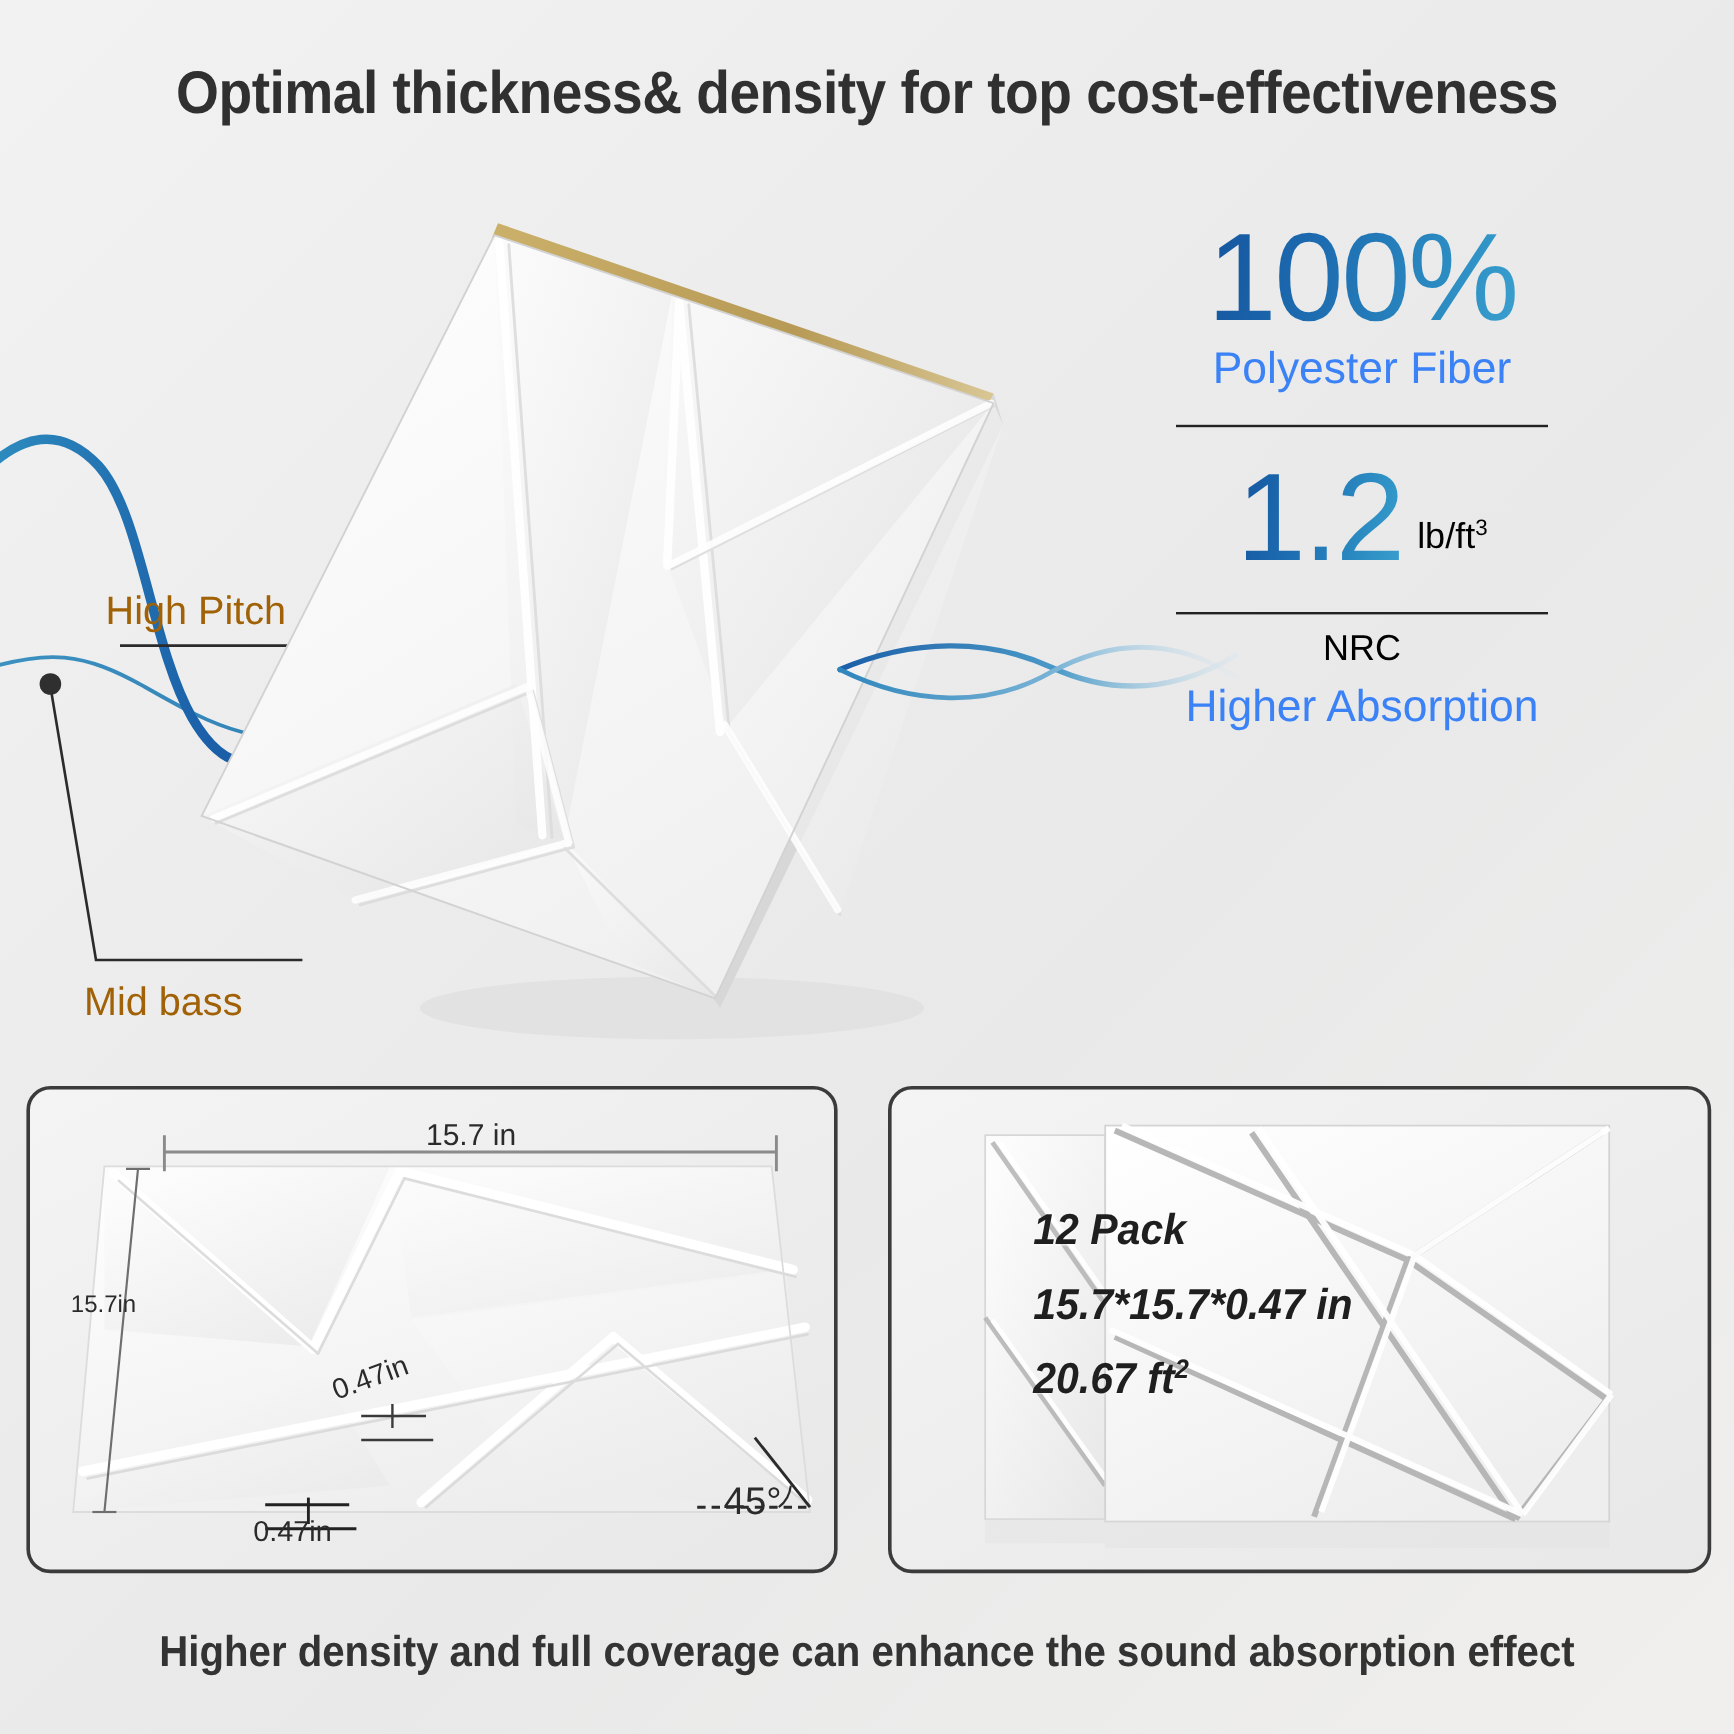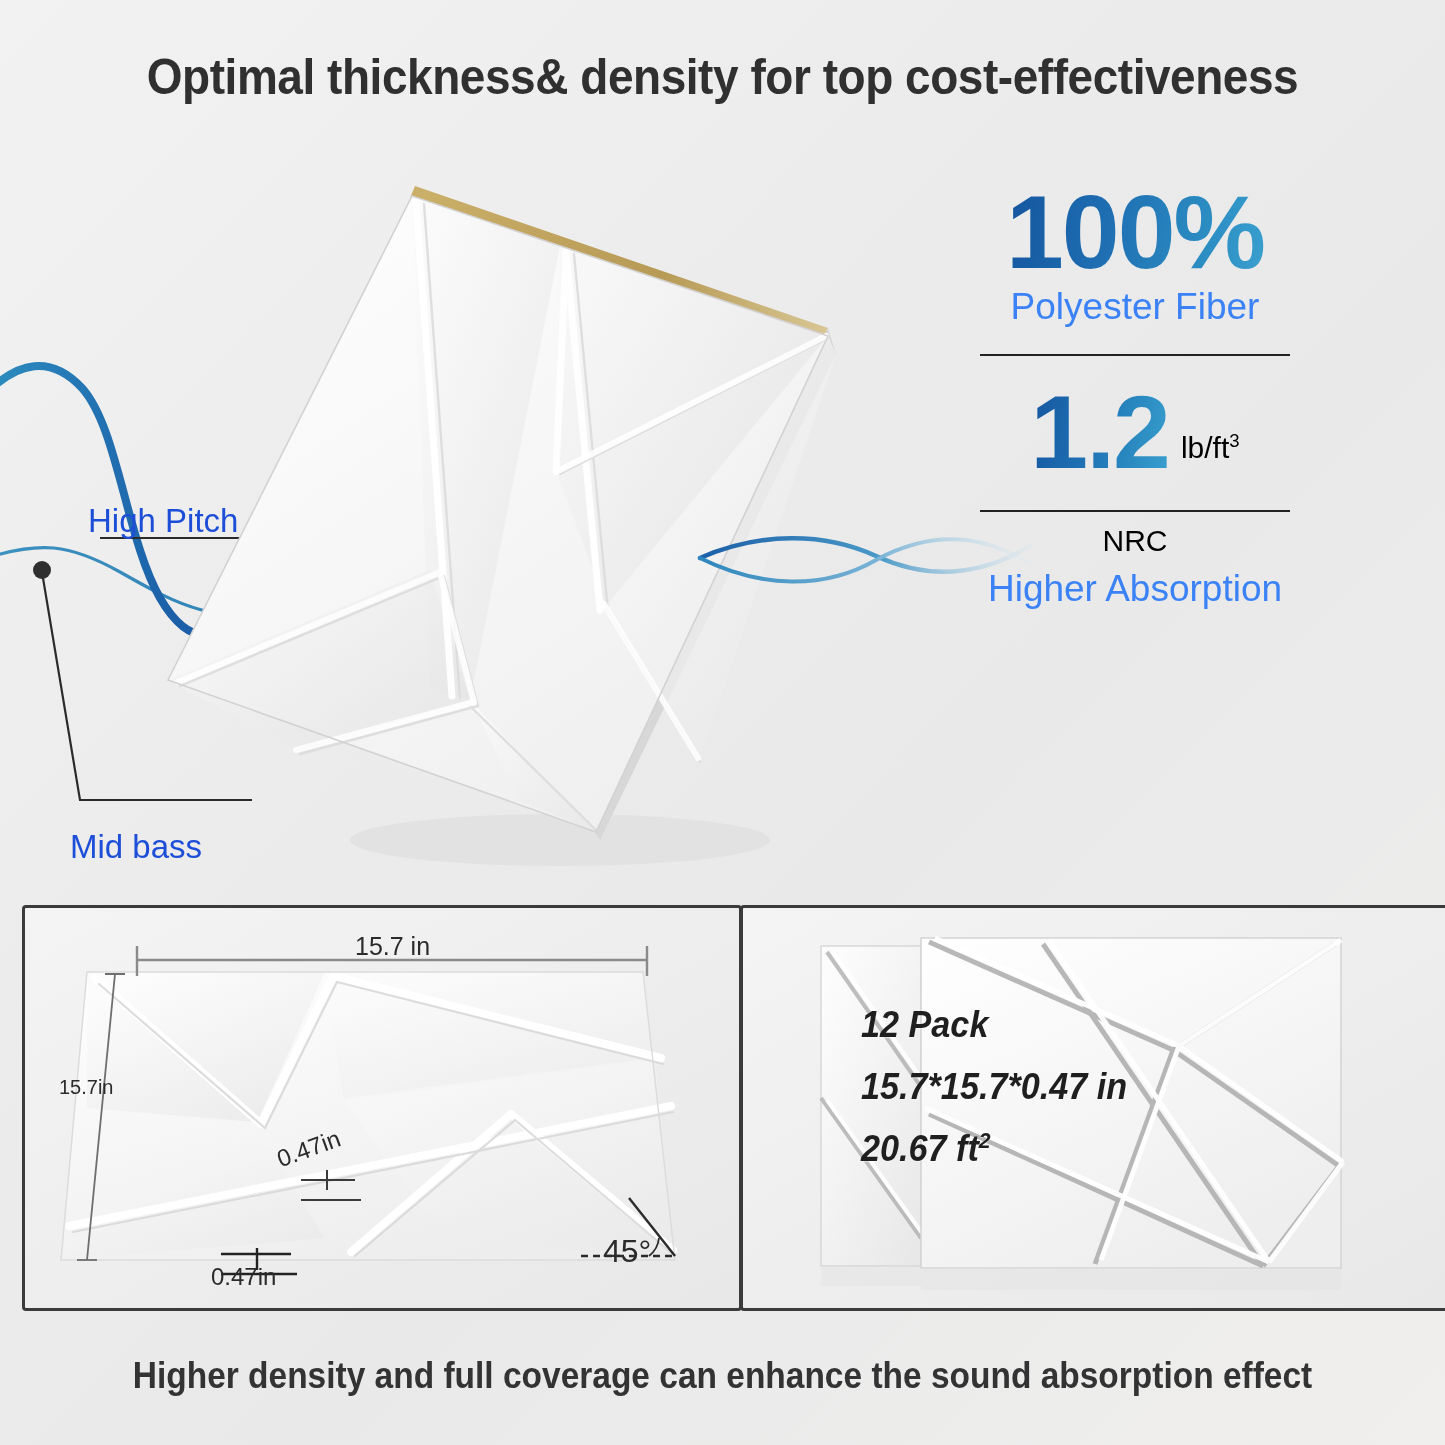--- a/index.html
+++ b/index.html
@@ -44,23 +44,22 @@
   }
   .hero-svg {
     position: absolute;
     left: 0;
     top: 0;
   }
 
   .wave-label {
     position: absolute;
     font-size: 33px;
-    color: #1d4ed8;
+    color: #a16207;
     white-space: nowrap;
-    margin-top: 12px;
   }
   .wave-label.high { left: 88px; top: 350px; }
   .wave-label.mid  { left: 70px; top: 676px; }
 
   
   .specs {
     position: absolute;
     left: 935px;
     top: 180px;
     width: 400px;
@@ -71,21 +70,21 @@
   }
   .spec-value-row {
     display: flex;
     align-items: baseline;
     justify-content: center;
     gap: 12px;
     line-height: 1;
   }
   .spec-number {
     font-size: 104px;
-    font-weight: 700;
+    font-weight: 400;
     letter-spacing: -2px;
     background: linear-gradient(100deg, #14559e 0%, #1d6bb0 35%, #2b8cc2 75%, #3aa0cf 100%);
     -webkit-background-clip: text;
     background-clip: text;
     color: transparent;
     -webkit-text-fill-color: transparent;
   }
   .spec-unit {
     font-size: 30px;
     font-weight: normal;
@@ -104,24 +103,23 @@
     height: 0;
     border-top: 2.5px solid #222;
     margin: 26px auto 24px auto;
     width: 310px;
   }
 
   
   .panel {
     position: absolute;
     border: 3px solid #3b3b3b;
-    border-radius: 4px;
+    border-radius: 20px;
     background: linear-gradient(150deg, #f4f4f4 0%, #ededed 55%, #e8e8e8 100%);
     overflow: hidden;
-    padding-left: 44px;
   }
   .panel-left  { left: 22px;  top: 905px; width: 670px; height: 400px; }
   .panel-right { left: 740px; top: 905px; width: 680px; height: 400px; }
 
   .panel-svg { position: absolute; left: 0; top: 0; }
 
   .dim-label {
     position: absolute;
     font-size: 25px;
     color: #2b2b2b;

